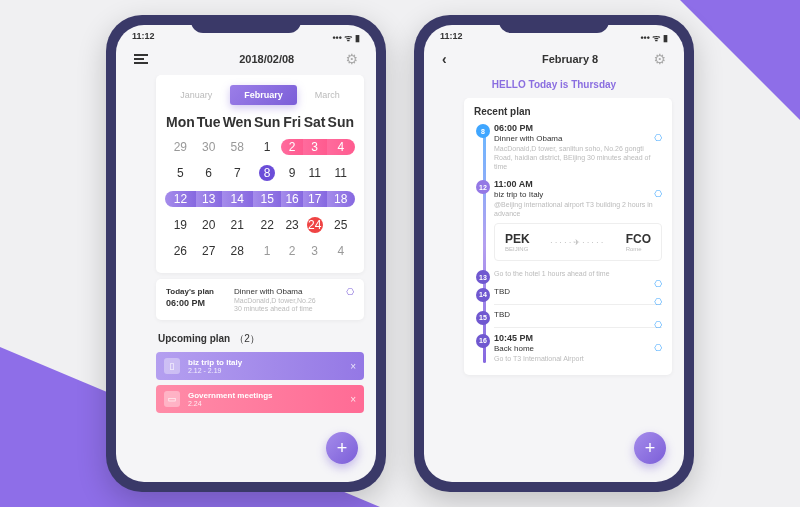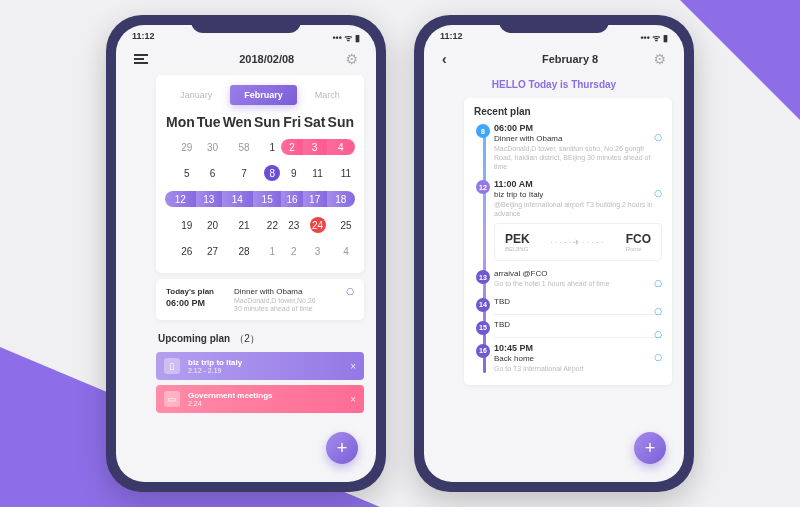--- a/index.html
+++ b/index.html
@@ -20,21 +20,21 @@
 .gear{font-size:14px;color:#aaa;}
 .back{font-size:14px;color:#333;font-weight:600;}
 .content{flex:1;overflow:hidden;padding:0 12px;margin-left:28px;}
 .card{background:#fff;border-radius:5px;box-shadow:0 1px 4px rgba(0,0,0,0.05);margin-bottom:6px;padding:8px 10px;}
 .month-tabs{display:flex;justify-content:center;gap:4px;margin-bottom:6px;}
 .mtab{padding:5px 14px;border-radius:3px;font-size:9px;color:#bbb;}
 .mtab.active{background:linear-gradient(135deg,#9b7ee8,#7b5ed8);color:#fff;font-weight:600;box-shadow:0 3px 8px rgba(123,94,216,0.35);}
 .cal-card{padding:10px;}
 .cal-grid{display:grid;grid-template-columns:repeat(7,1fr);gap:2px;text-align:center;}
 .daylabel{font-size:14px;font-weight:700;color:#333;padding:3px 0;}
-.daycell{font-size:10px;color:#999;padding:4px 0;position:relative;text-align:right;}
+.daycell{font-size:12px;color:#999;padding:4px 0;position:relative;}
 .daycell.in{color:#333;}
 .daycell span{display:inline-flex;align-items:center;justify-content:center;width:16px;height:16px;border-radius:50%;}
 .pill-pink{background:linear-gradient(90deg,#ff6b9d,#ff5b8f);color:#fff;border-radius:8px;height:16px;display:flex;align-items:center;justify-content:center;}
 .pill-purple{background:linear-gradient(90deg,#a58ceb,#8668e0);color:#fff;border-radius:8px;height:16px;display:flex;align-items:center;justify-content:center;}
 .sel{background:#6b4dd8;color:#fff;}
 .dot-red{background:#ef4444;color:#fff;}
 .today-card{display:flex;gap:8px;}
 .today-left{width:60px;}
 .today-left .lbl{font-size:8px;font-weight:700;color:#333;}
 .today-left .time{font-size:9px;font-weight:700;color:#333;margin-top:2px;}
@@ -238,21 +238,20 @@
                   </div>
                   <div class="tk-mid">·····✈·····</div>
                   <div>
                     <div class="tk-code">FCO</div>
                     <div class="tk-sub">Rome</div>
                   </div>
                 </div>
               </div>
               <div class="tl-item">
                 <div class="tl-day dark">13</div>
-                <div class="tl-title">arraival @FCO</div>
                 <div class="tl-sub">Go to the hotel
 1 hours ahead of time</div>
                 <div class="tl-pin">⎔</div>
               </div>
               <div class="tl-item">
                 <div class="tl-day dark">14</div>
                 <div class="tl-title">TBD</div>
                 <div class="tl-pin">⎔</div>
               </div>
               <div class="divider"></div>

